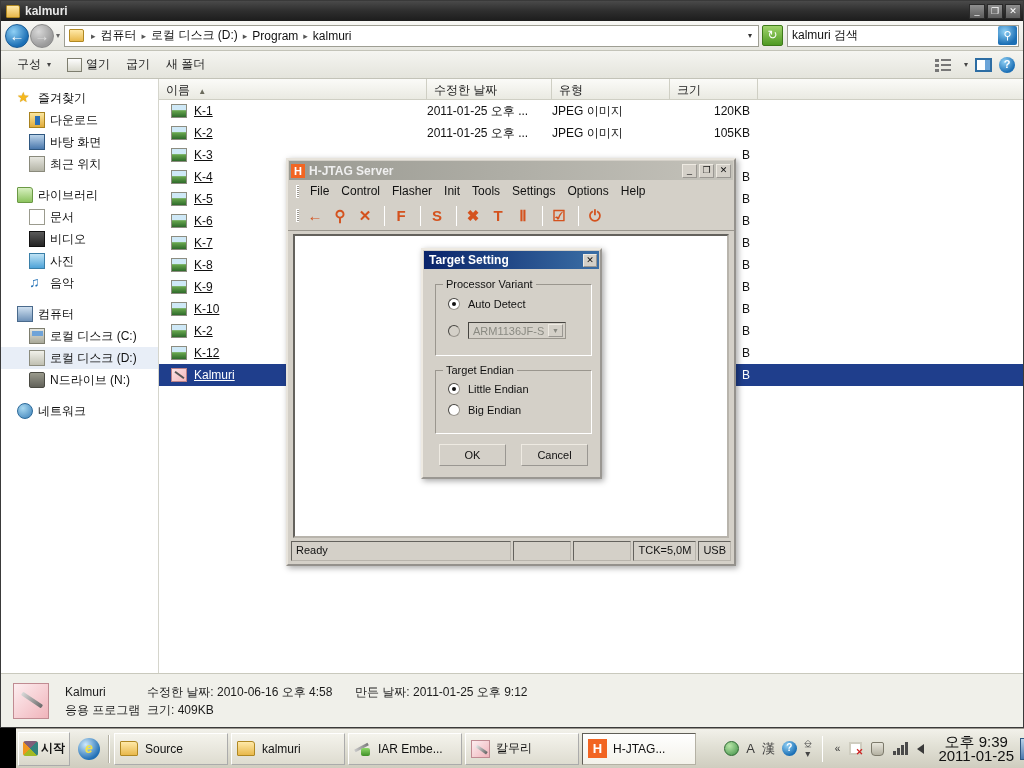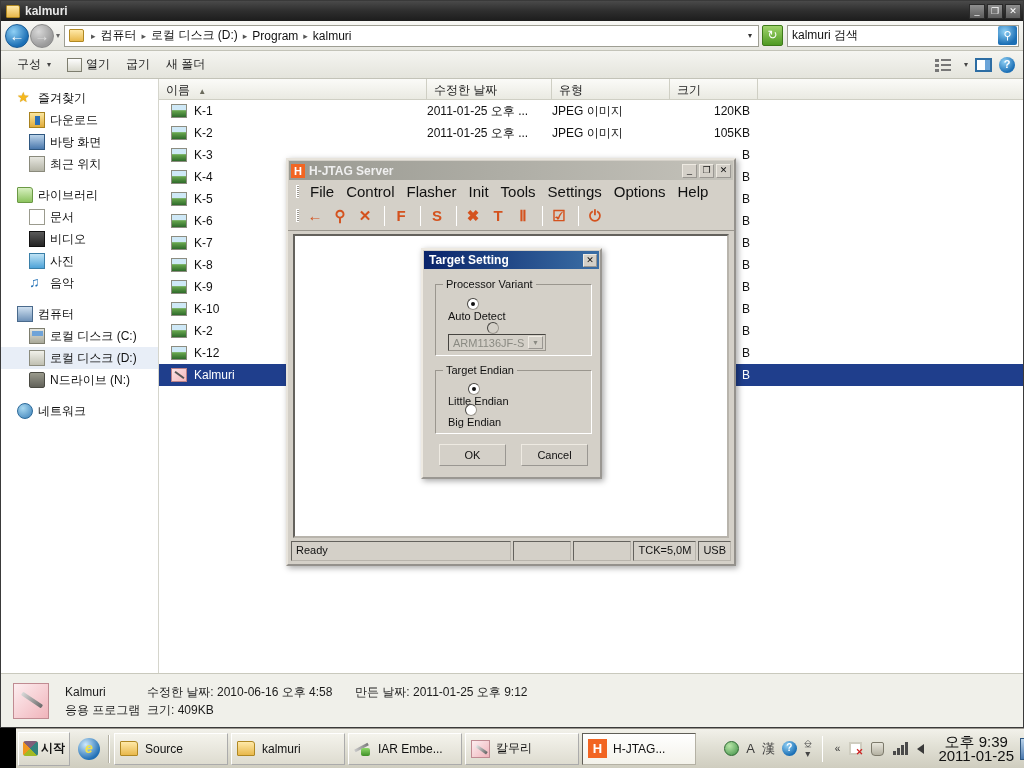--- a/index.html
+++ b/index.html
@@ -170,21 +170,21 @@
   .col-date { width: 125px; }
   .col-type { width: 118px; }
   .col-size { width: 88px; }
   .sort-asc { font-size: 8px; color: #6a6a5c; margin-left: 5px; }
   .rows { flex: 1; position: relative; }
   .frow {
     height: 22px; display: flex; align-items: center;
     font-size: 12px; color: #111;
   }
   .frow.selected { background: #1f3e8c; color: #fff; }
-  .frow .c-name { width: 268px; display: flex; align-items: flex-start; padding-left: 12px; }
+  .frow .c-name { width: 268px; display: flex; align-items: flex-start; padding-left: 12px; text-decoration: underline; }
   .frow .c-date { width: 125px; }
   .frow .c-type { width: 118px; }
   .frow .c-size { width: 88px; text-align: right; padding-right: 8px; }
   .f-ico {
     width: 16px; height: 14px; margin-right: 7px; flex: none;
     background: linear-gradient(to bottom,#cfe9f7 45%,#6aa84f 46%,#2e6b2b);
     border: 1px solid #8c8c80;
   }
   .f-ico.exe {
     background: linear-gradient(135deg,#fbe2e4,#f3b9bd);
@@ -238,21 +238,21 @@
   }
   .hj-title { color: #efefef; font-size: 12px; font-weight: bold; }
   .hj-btns { margin-left: auto; display: flex; padding-right: 2px; }
   .hj-btn {
     width: 15px; height: 14px; margin-left: 2px;
     background: #d4d0c8; border: 1px outset #eeeae2;
     font-size: 9px; line-height: 11px; text-align: center; color: #111;
   }
   .hj-menubar {
     height: 20px; display: flex; align-items: center;
-    padding-left: 8px; font-size: 15px; color: #111;
+    padding-left: 8px; font-size: 12px; color: #111;
     background: #d4d0c8;
   }
   .hj-grip {
     width: 3px; height: 13px; margin-right: 5px;
     background: repeating-linear-gradient(to bottom,#fff 0 1px,#9a968e 1px 2px);
     border-left: 1px solid #fff;
   }
   .hj-menu { padding: 1px 6px; }
   .hj-toolbar {
     height: 30px; display: flex; align-items: center; padding-left: 8px;
@@ -304,21 +304,21 @@
     font-size: 9px; line-height: 11px; text-align: center; color: #111;
   }
   .gbox {
     position: absolute; border: 1px solid #fff;
     border-left-color: #9a968e; border-top-color: #9a968e;
   }
   .gbox-title {
     position: absolute; top: -7px; left: 7px;
     background: #d4d0c8; padding: 0 3px; font-size: 11px; color: #111;
   }
-  .radio-row { display: flex; align-items: center; font-size: 11px; color: #111; flex-direction: column; }
+  .radio-row { display: flex; align-items: center; font-size: 11px; color: #111; }
   .radio {
     width: 12px; height: 12px; border-radius: 50%;
     background: #fff; border: 1px inset #9a968e;
     margin-right: 8px; flex: none; position: relative;
   }
   .radio.on::after {
     content:''; position: absolute; left: 3px; top: 3px;
     width: 4px; height: 4px; border-radius: 50%; background: #111;
   }
   .radio.dis { background: #d4d0c8; }

